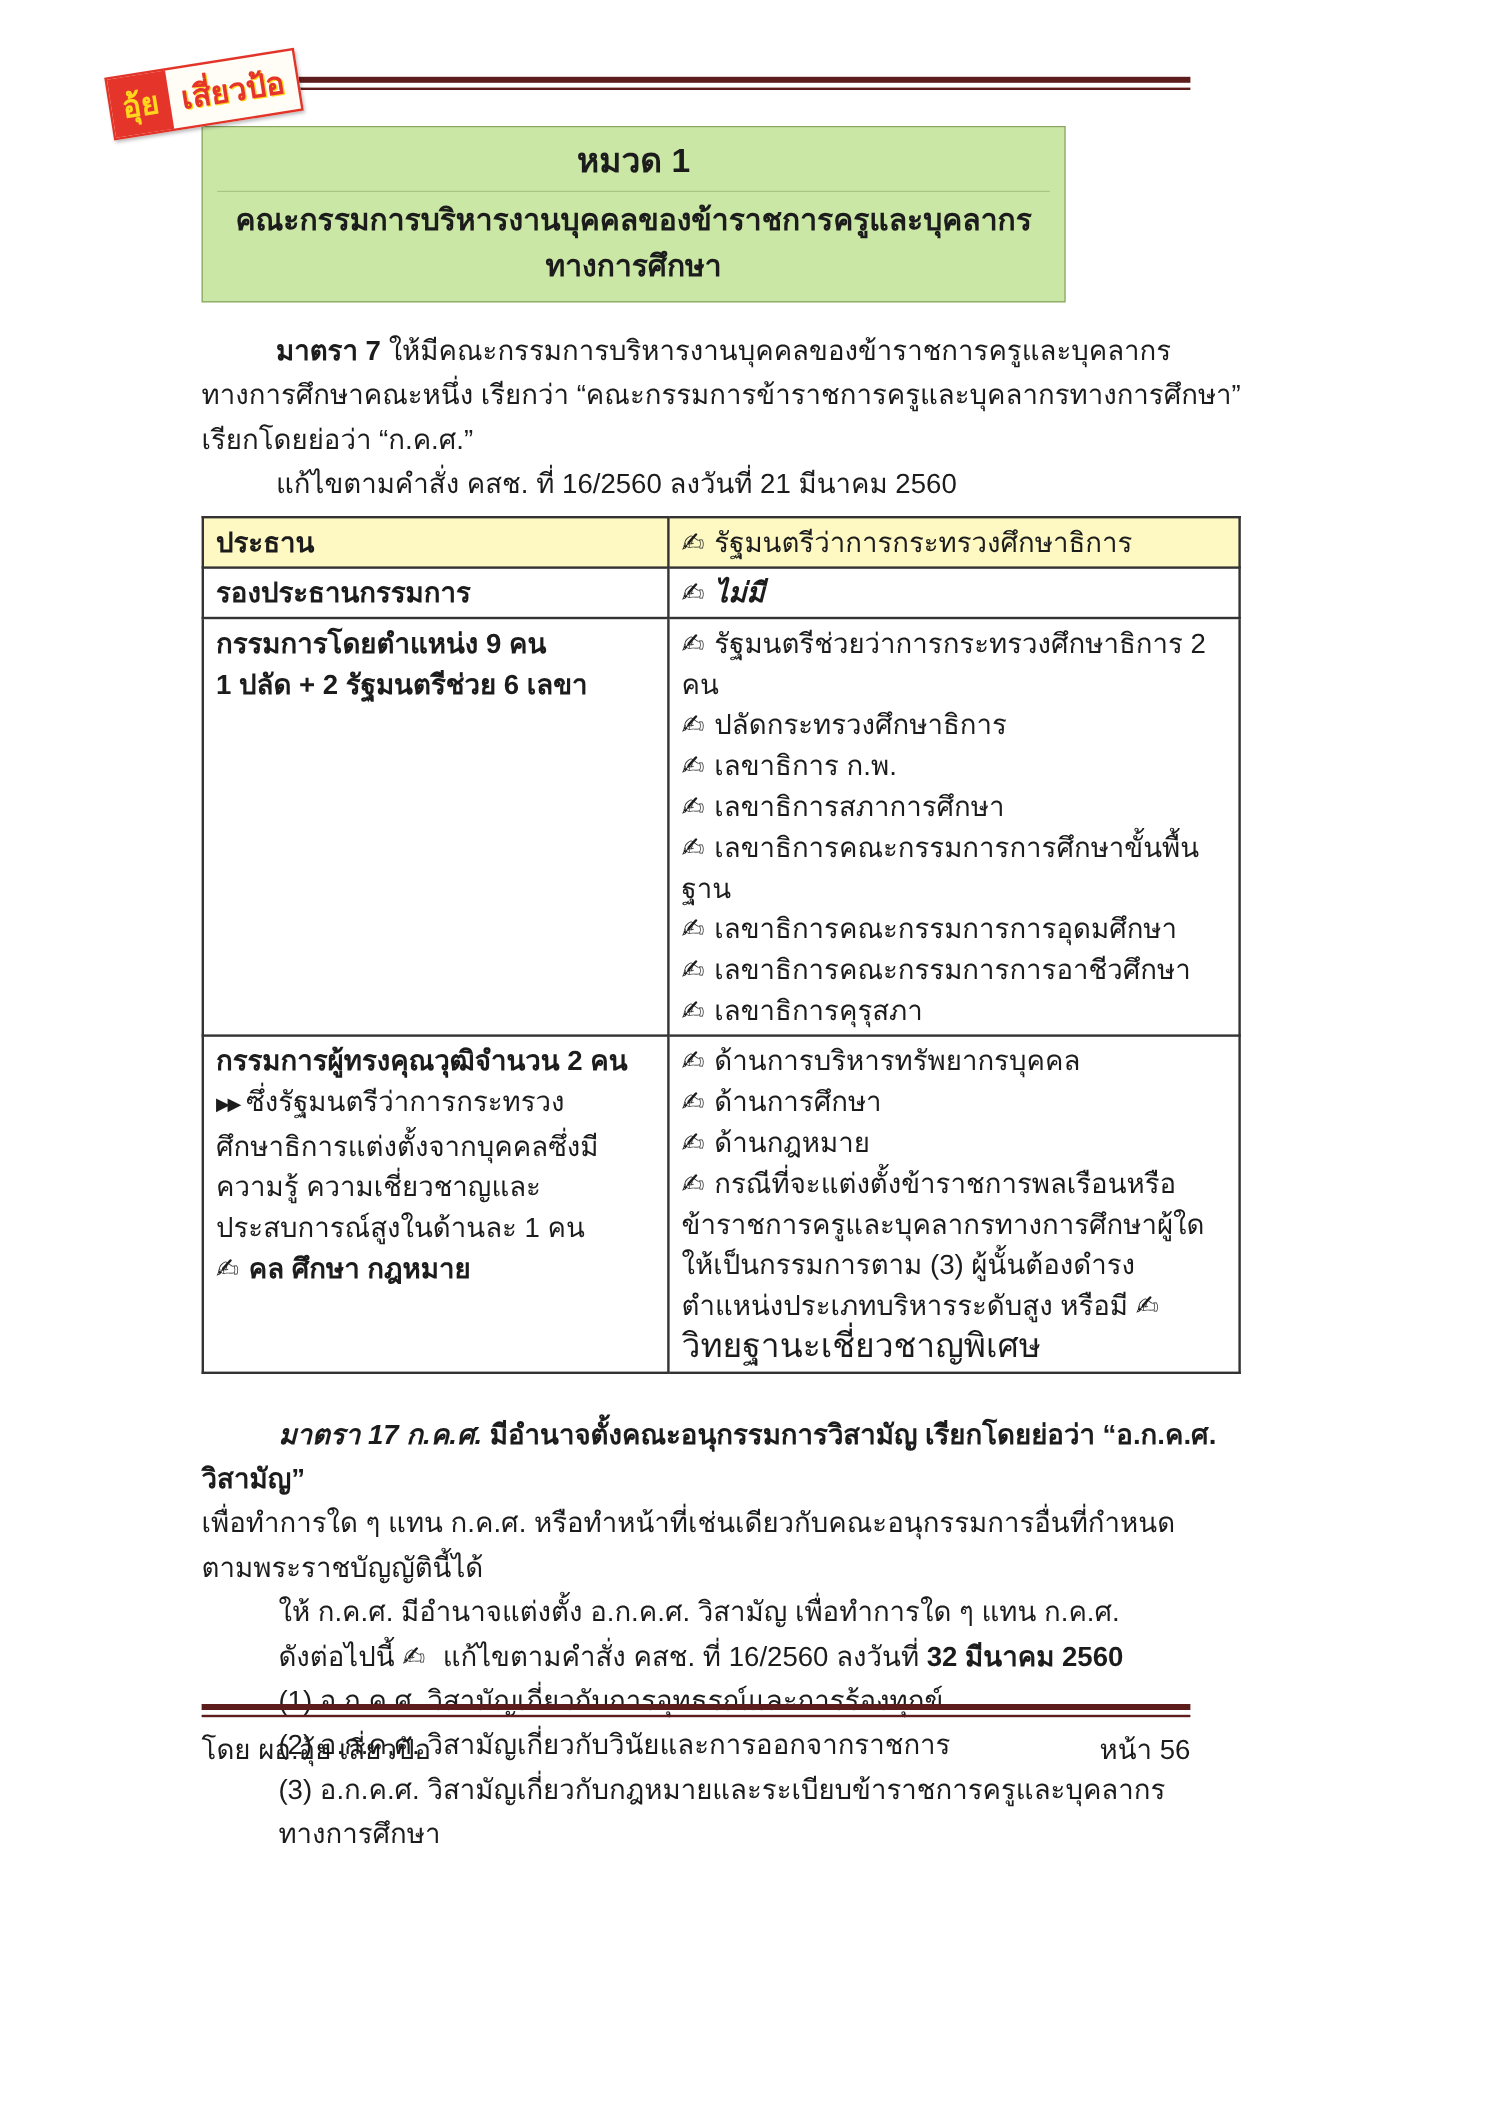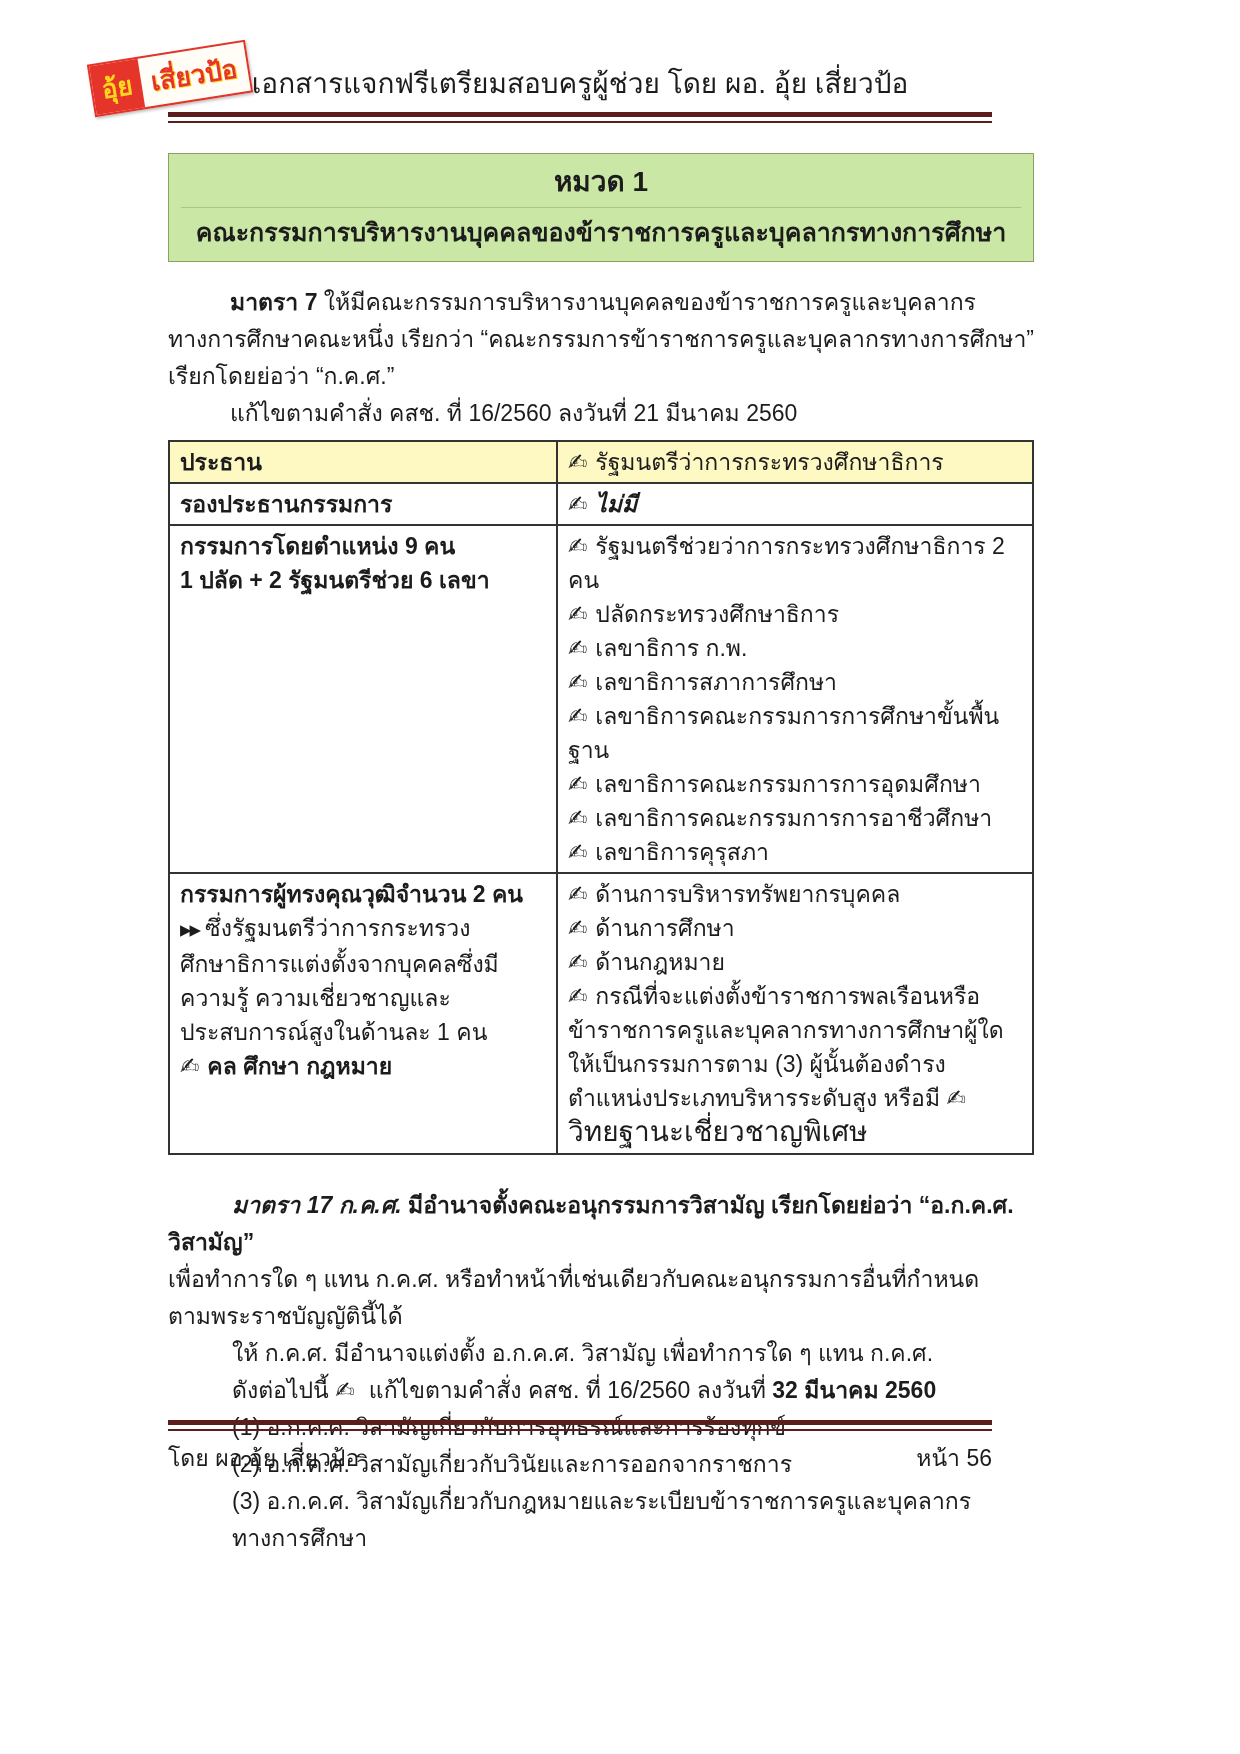--- a/index.html
+++ b/index.html
@@ -20,21 +20,21 @@
 
   
   .stamp { position:absolute; top:52px; left:90px; transform:rotate(-9deg);
            display:flex; align-items:stretch; border:2px solid #e23428; background:#fffdf6;
            box-shadow:1px 2px 3px rgba(0,0,0,.25); }
   .stamp-left  { background:#e5352b; color:#ffd71c; font-weight:bold; font-size:26px; padding:4px 9px; }
   .stamp-right { color:#e5352b; font-weight:bold; font-size:26px; padding:4px 10px;
                  text-shadow:1px 1px 0 #ffd71c; }
 
   
-  .title-box { margin-top:30px; width:866px; background:#cbe7a6; border:1px solid #86a35f;
+  .title-box { margin-top:30px; width:720px; background:#cbe7a6; border:1px solid #86a35f;
                text-align:center; padding:8px 12px 10px; }
   .tb-line1 { font-weight:bold; font-size:28px; line-height:40px; padding-bottom:5px;
               border-bottom:1px solid #a9c784; }
   .tb-line2 { font-weight:bold; font-size:25px; line-height:38px; padding-top:5px; }
 
   
   .intro { margin-top:22px; width:866px; line-height:37px; }
   .indent { text-indent:62px; }
 
   
@@ -62,21 +62,20 @@
 
 <div class="page">
 
   <div class="stamp">
     <span class="stamp-left">อุ้ย</span>
     <span class="stamp-right">เสี่ยวป้อ</span>
   </div>
 
   <div class="content">
 
-    <div class="header-title">เอกสารแจกฟรีเตรียมสอบครูผู้ช่วย   โดย ผอ. อุ้ย เสี่ยวป้อ</div>
     <div class="hrule">
       <div class="rule-thick"></div>
       <div class="rule-thin"></div>
     </div>
 
     <div class="title-box">
       <div class="tb-line1">หมวด 1</div>
       <div class="tb-line2">คณะกรรมการบริหารงานบุคคลของข้าราชการครูและบุคลากรทางการศึกษา</div>
     </div>
 

